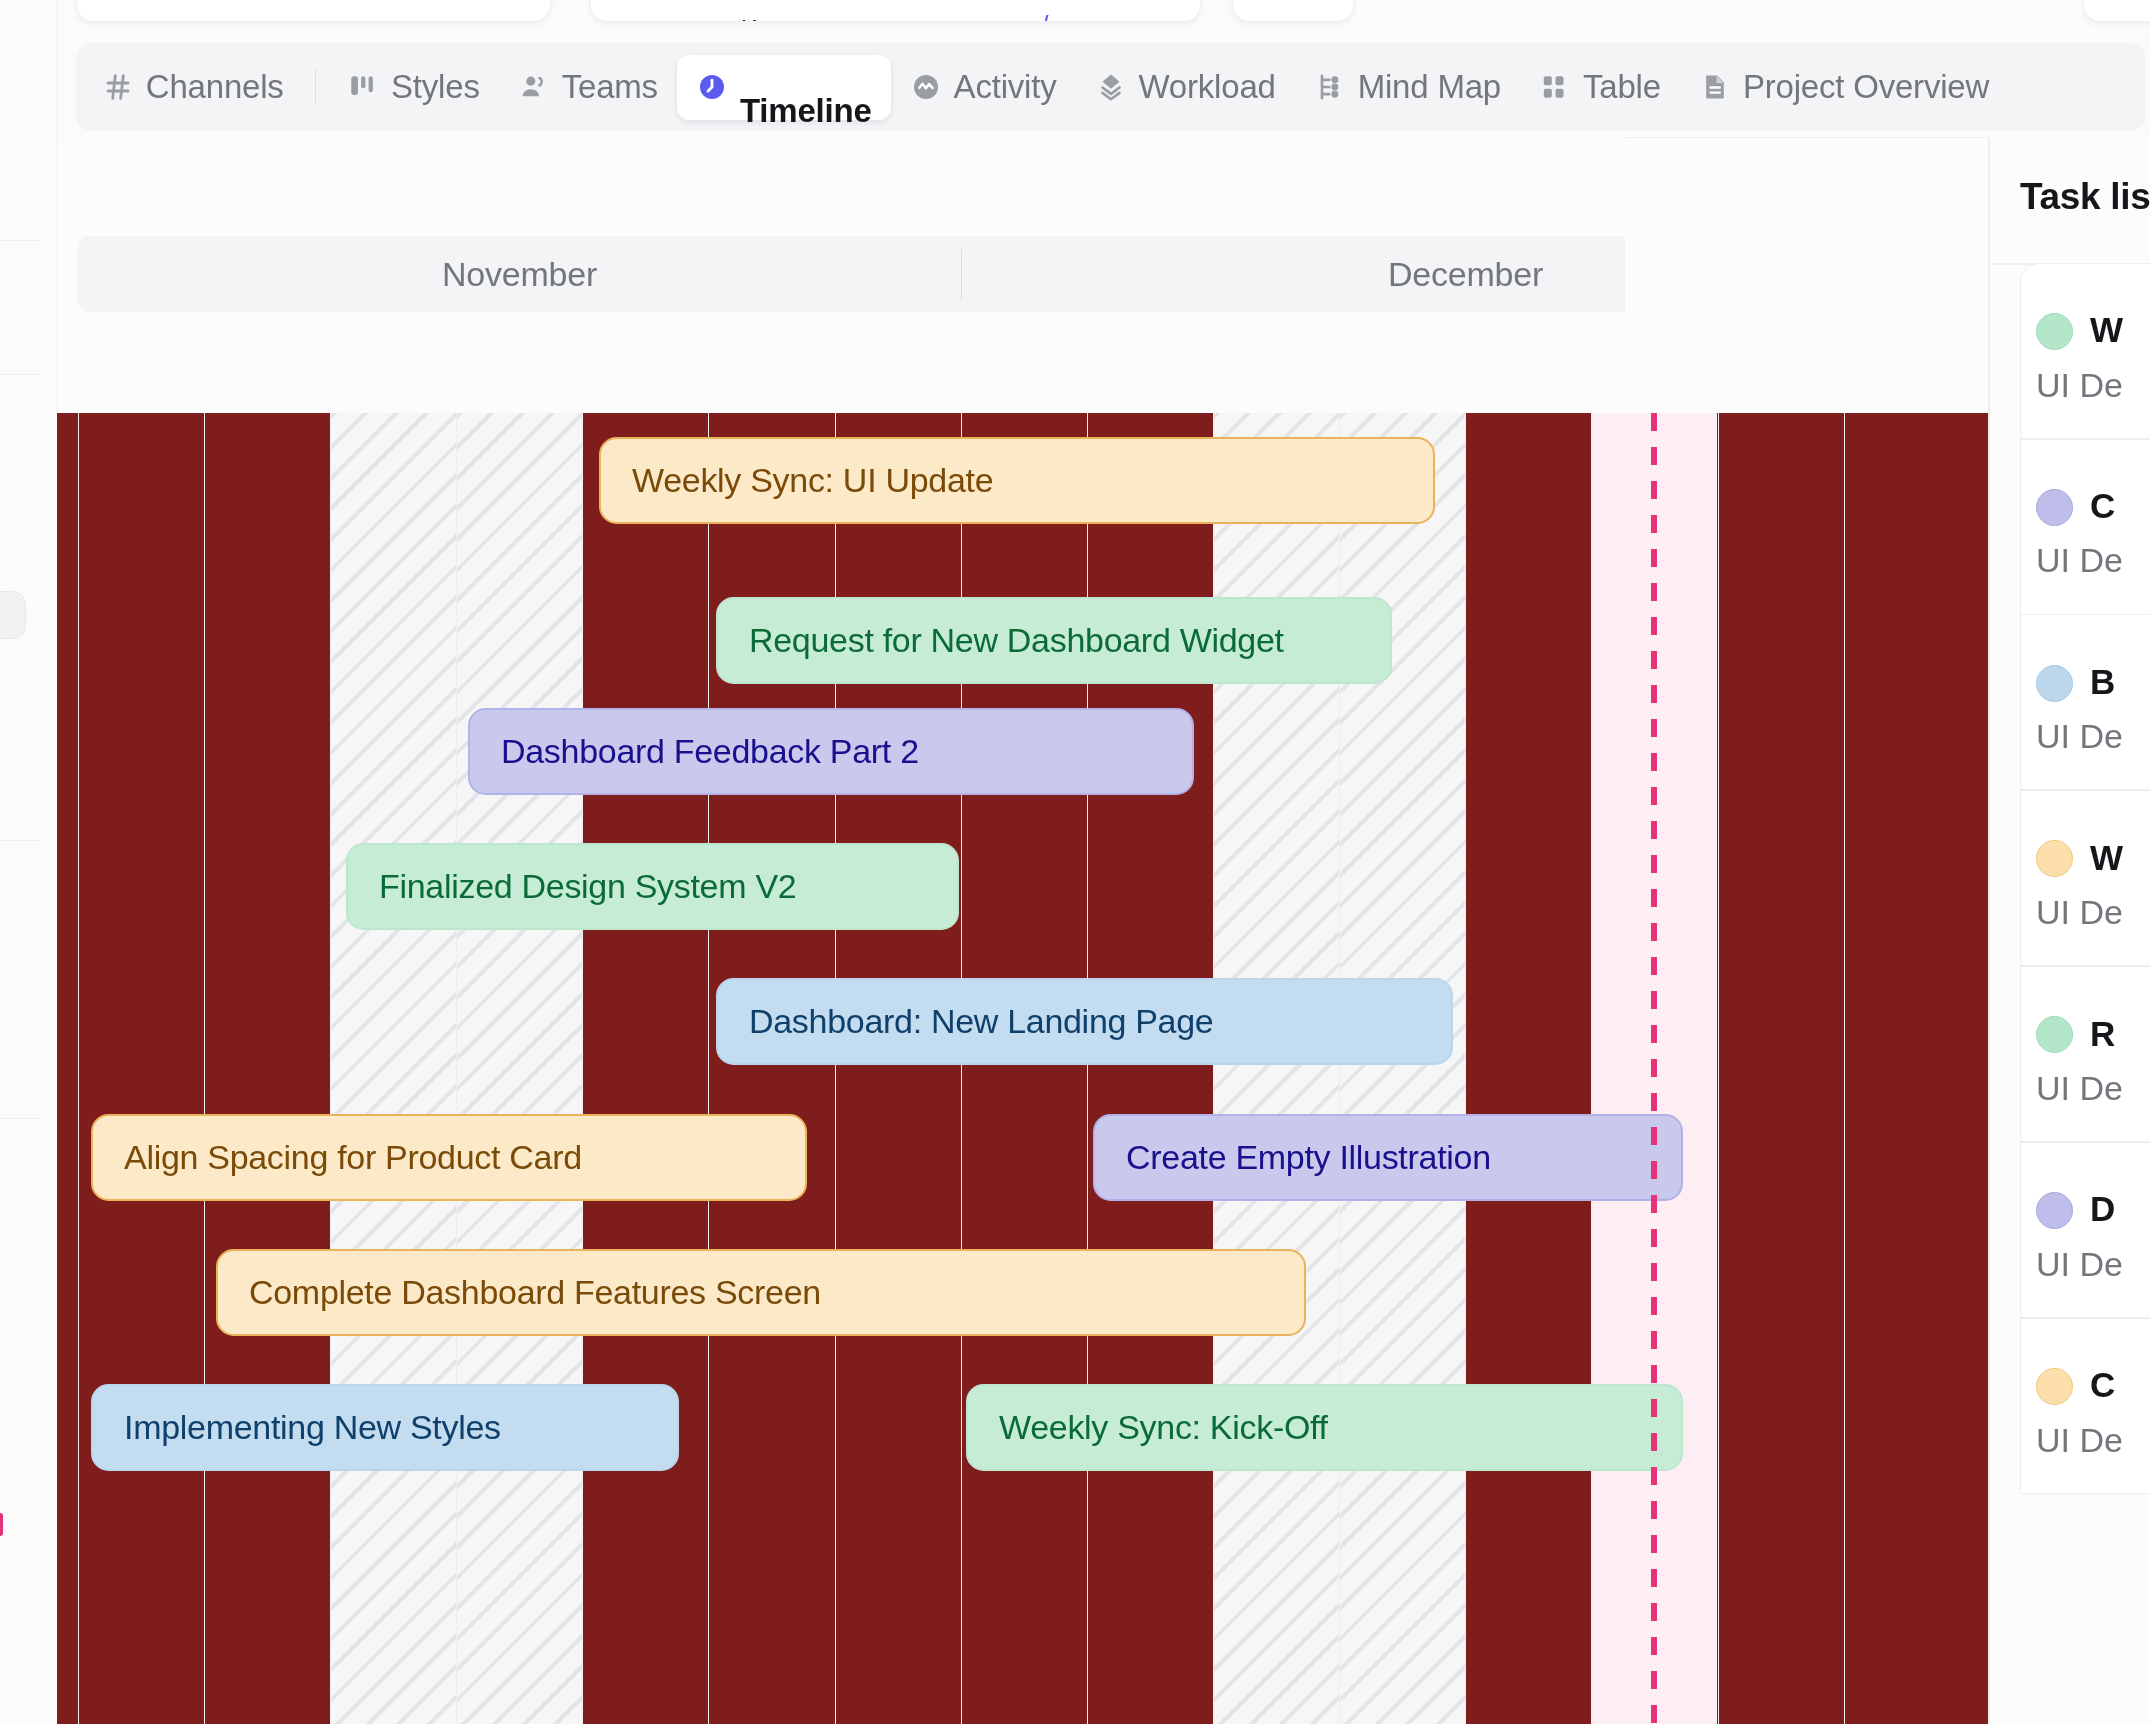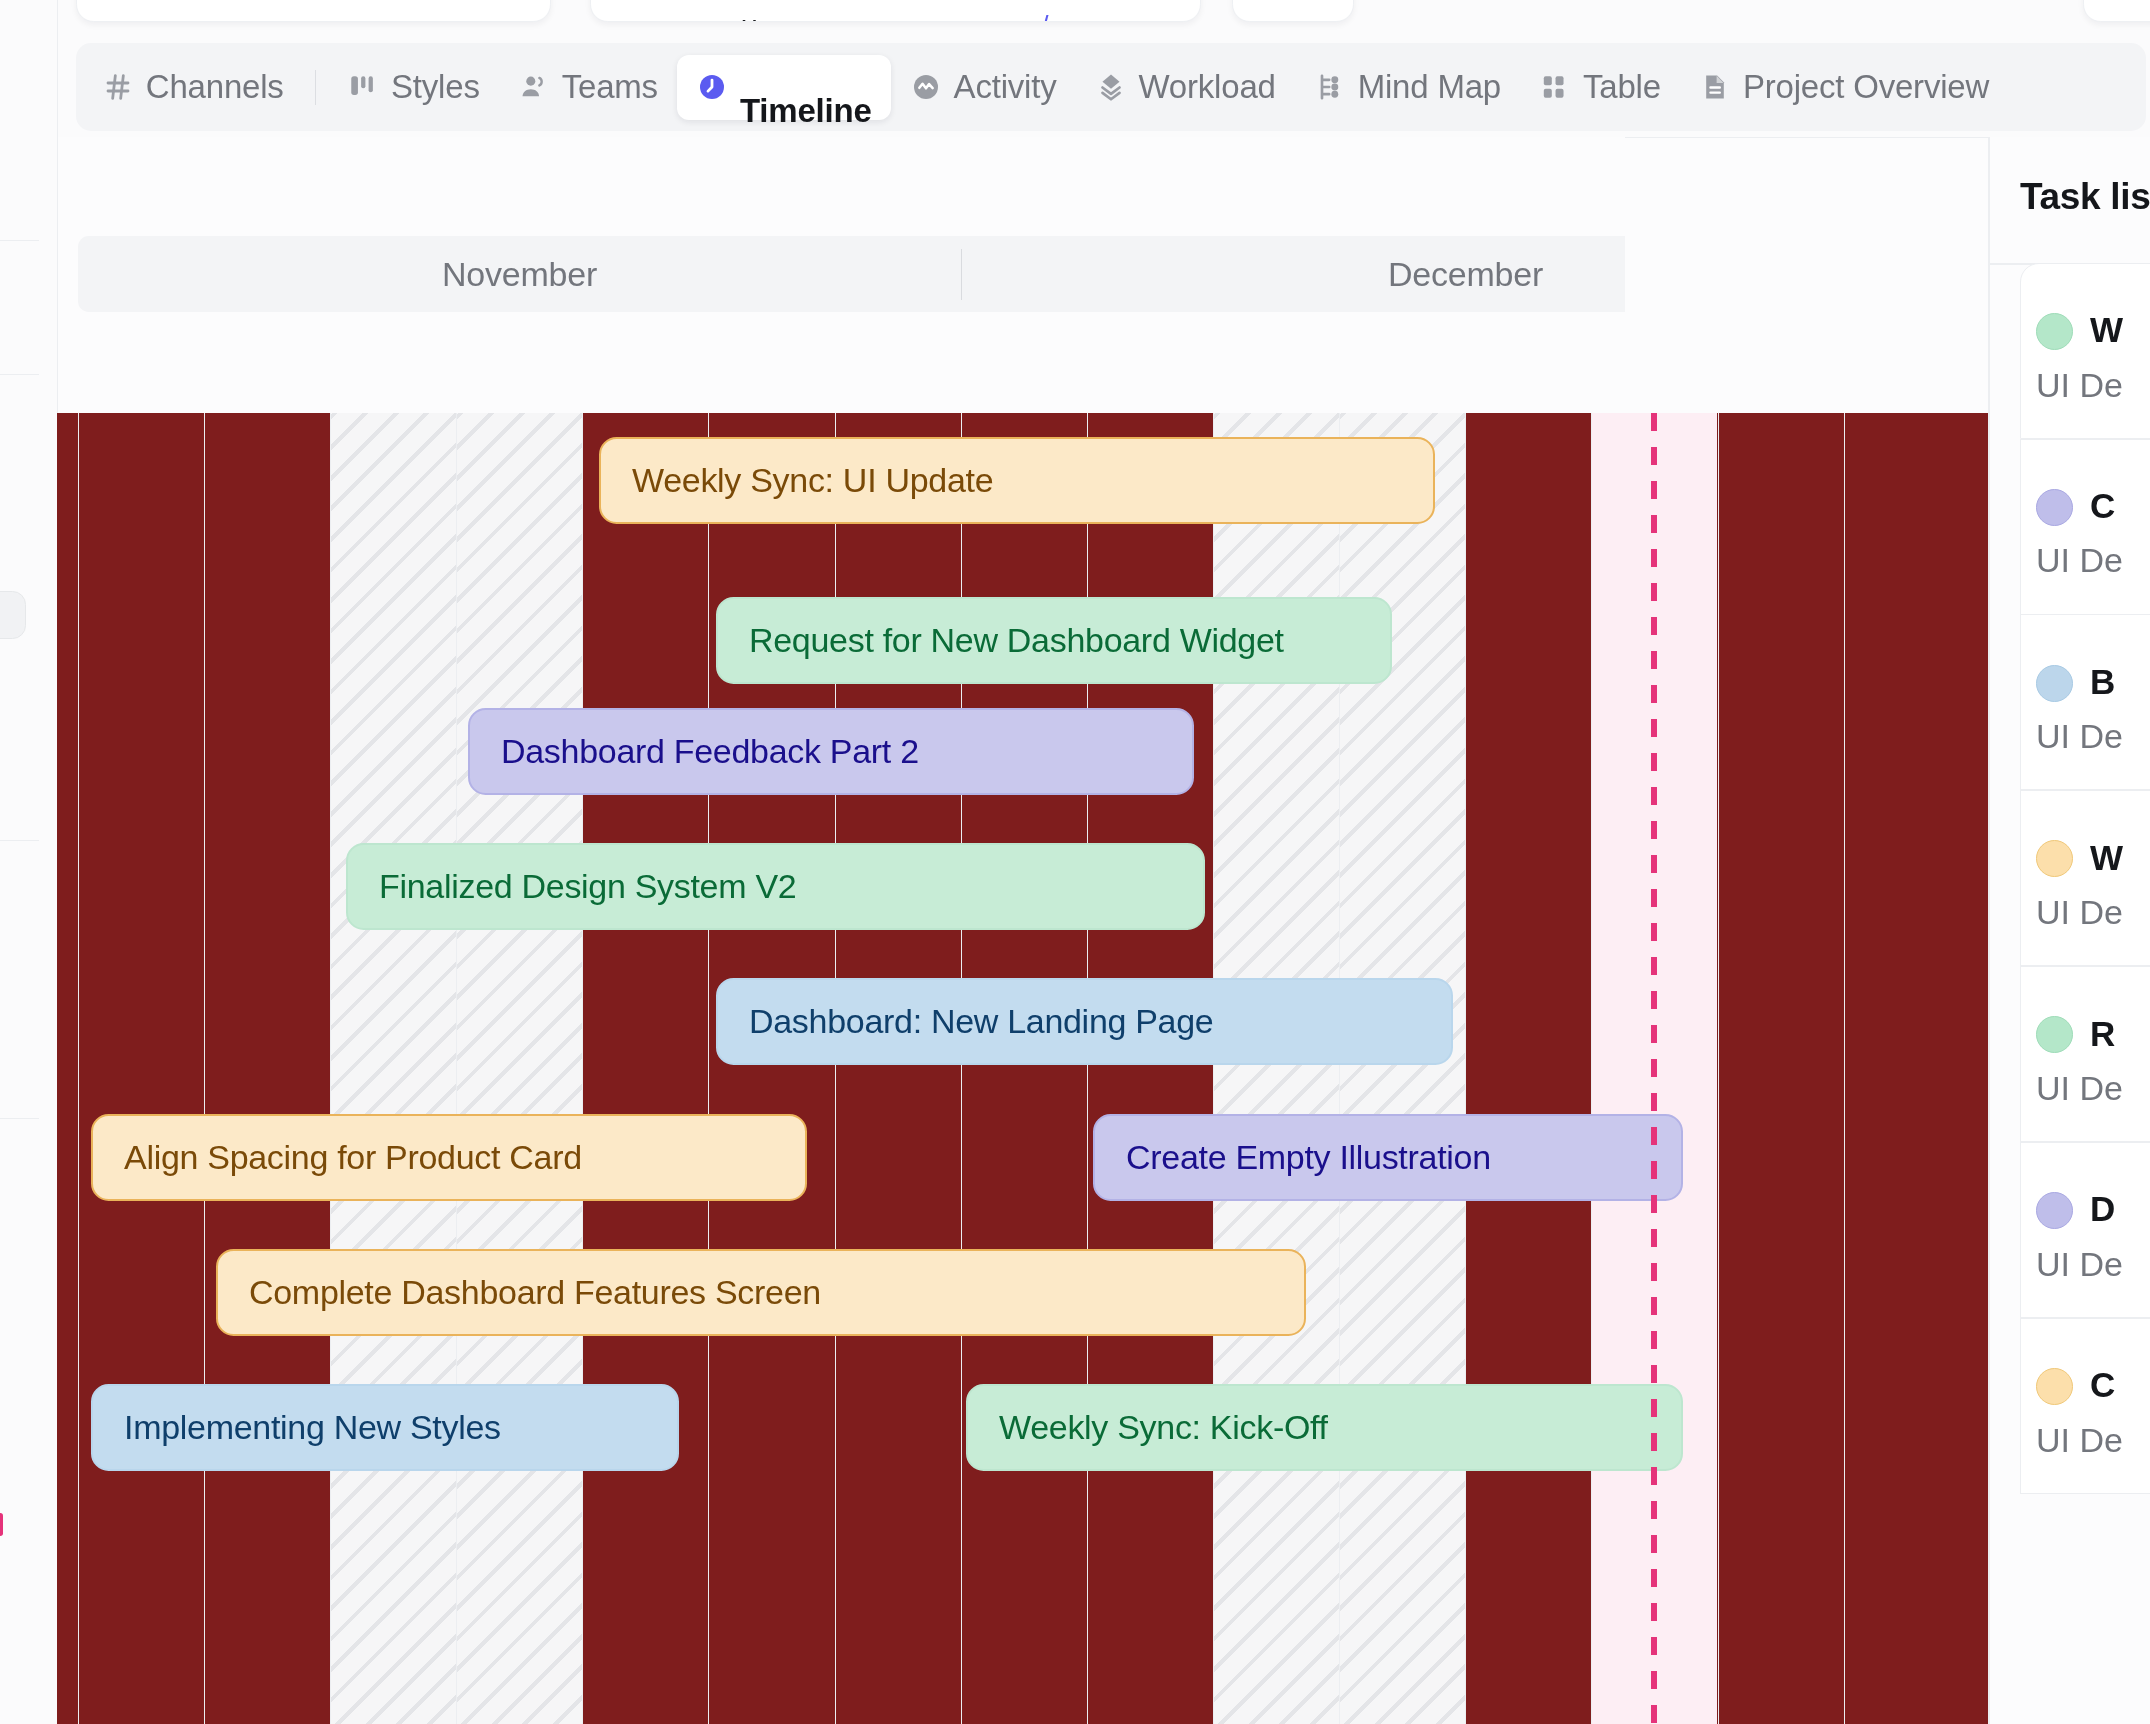--- a/index.html
+++ b/index.html
@@ -462,21 +462,21 @@
         <div class="gcol" style="left: 1339px;"></div>
         <div class="gcol" style="left: 1465px;"></div>
         <div class="gcol" style="left: 1591px;"></div>
         <div class="gcol" style="left: 1718px;"></div>
         <div class="gcol" style="left: 1844px;"></div>
       </div>
     <div id="bars">
         <div class="bar orange" style="left: 599px; width: 836px; top: 24px;">Weekly Sync: UI Update</div>
         <div class="bar green" style="left: 716px; width: 676px; top: 160px; margin-top: 24px;">Request for New Dashboard Widget</div>
         <div class="bar purple" style="left: 468px; width: 726px; top: 295px;">Dashboard Feedback Part 2</div>
-        <div class="bar green" style="left: 346px; width: 859px; top: 430px;">Finalized Design System V2</div>
+        <div class="bar green" style="left: 346px; width: 613px; top: 430px;">Finalized Design System V2</div>
         <div class="bar blue" style="left: 716px; width: 737px; top: 565px;">Dashboard: New Landing Page</div>
         <div class="bar orange" style="left: 91px; width: 716px; top: 701px;">Align Spacing for Product Card</div>
         <div class="bar purple" style="left: 1093px; width: 590px; top: 701px;">Create Empty Illustration</div>
         <div class="bar orange" style="left: 216px; width: 1090px; top: 836px;">Complete Dashboard Features Screen</div>
         <div class="bar blue" style="left: 91px; width: 588px; top: 971px;">Implementing New Styles</div>
         <div class="bar green" style="left: 966px; width: 717px; top: 971px;">Weekly Sync: Kick-Off</div>
       </div>
     <div id="todayline">
         <div class="today-line" style="left: 1654px;"></div>
       </div>

